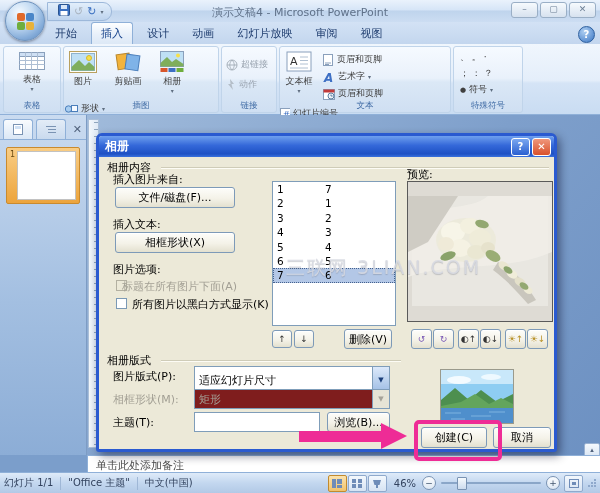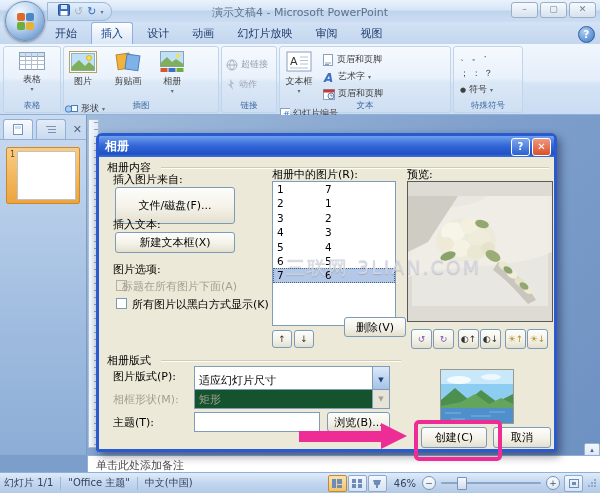--- a/index.html
+++ b/index.html
@@ -87,21 +87,21 @@
   .lrow .li{width:48px}
   .lrow.sel{background:#b3c7e6;outline:1px dotted #44618e;outline-offset:-1px}
   .cbx{position:absolute;width:11px;height:11px;box-sizing:border-box;background:#fff;border:1px solid #7b99b5}
   .cbx.off{background:#ece9d8;border-color:#b3b0a1}
   .dis2{color:#a29f94}
   .combo{position:absolute;display:flex;align-items:center;box-sizing:border-box;padding-left:4px;
     border:1px solid #7f9db9;background:#fff;font-size:11px}
   .combo .arrow{margin-left:auto;width:16px;align-self:stretch;display:flex;align-items:center;justify-content:center;
     background:linear-gradient(180deg,#dce9fb,#bcd2ee 50%,#9cbbe4);border-left:1px solid #7f9db9;
     font-size:7px;color:#1b3f7a}
-  .combo.disabled{background:#14532d;color:#a5a298}
+  .combo.disabled{background:#7f1d1d;color:#a5a298}
   .combo.disabled .arrow{background:#e6e4d6;color:#a5a298}
   #theme-field{position:absolute;box-sizing:border-box;background:#fff;border:1px solid #7f9db9}
   #preview-box{position:absolute;left:308px;top:24px;width:146px;height:141px;box-sizing:border-box;border:1px solid #5a5a5a;background:#dedbd4}
   #album-thumb{position:absolute;left:341px;top:212px;width:72px;height:53px;border:1px solid #9a9a8c}
   
   #annot-box{position:absolute;left:315px;top:263px;width:80px;height:33px;border:4px solid #ee2c96;border-radius:5px;z-index:70}
   #annot-shaft{position:absolute;left:200px;top:274px;width:82px;height:11px;background:#ee2c96;z-index:70}
   #annot-head{position:absolute;left:282px;top:266px;width:0;height:0;z-index:70;
     border-top:13px solid transparent;border-bottom:13px solid transparent;border-left:26px solid #ee2c96}
   #watermark{left:286px;top:255px;z-index:60;font-size:19px;letter-spacing:2px;
@@ -371,32 +371,31 @@
         <span class="dlg-ctl" id="dlg-help">?</span>
         <span class="dlg-ctl" id="dlg-close">✕</span>
       </span>
     </div>
     <div id="dlg-body">
 
       <span class="lbl" style="left:8px;top:3px">相册内容</span>
       <span class="gline" style="left:62px;top:10px;width:388px"></span>
 
       <span class="lbl" style="left:14px;top:15px">插入图片来自:</span>
-      <span class="xbtn" style="left:16px;top:30px;width:120px;height:37px">文件/磁盘(F)...</span>
+      <span class="xbtn" style="left:16px;top:30px;width:120px;height:21px">文件/磁盘(F)...</span>
 
       <span class="lbl" style="left:14px;top:60px">插入文本:</span>
-      <span class="xbtn" style="left:16px;top:75px;width:120px;height:21px">新建文本框(X)</span>
+      <span class="xbtn" style="left:16px;top:75px;width:120px;height:21px">相框形状(X)</span>
 
       <span class="lbl" style="left:14px;top:105px">图片选项:</span>
       <span class="cbx off" style="left:17px;top:123px"></span>
       <span class="lbl dis2" style="left:23px;top:122px">标题在所有图片下面(A)</span>
       <span class="cbx" style="left:17px;top:141px"></span>
       <span class="lbl" style="left:33px;top:140px">所有图片以黑白方式显示(K)</span>
 
-      <span class="lbl" style="left:173px;top:10px">相册中的图片(R):</span>
       <div id="listbox">
         <div class="lrow">
             <span class="li">1</span>
             <span>7</span>
           </div>
         <div class="lrow">
             <span class="li">2</span>
             <span>1</span>
           </div>
         <div class="lrow">
@@ -416,21 +415,21 @@
             <span>5</span>
           </div>
         <div class="lrow sel">
             <span class="li">7</span>
             <span>6</span>
           </div>
       </div>
 
       <span class="xbtn tinybtn" style="left:173px;top:173px;width:20px;height:18px">↑</span>
       <span class="xbtn tinybtn" style="left:195px;top:173px;width:20px;height:18px">↓</span>
-      <span class="xbtn" style="left:245px;top:160px;width:62px;height:20px">删除(V)</span>
+      <span class="xbtn" style="left:245px;top:172px;width:48px;height:20px">删除(V)</span>
 
       <span class="xbtn tinybtn" style="left:312px;top:172px;width:21px;height:20px;color:#7a5ab5">↺</span>
       <span class="xbtn tinybtn" style="left:334px;top:172px;width:21px;height:20px;color:#7a5ab5">↻</span>
       <span class="xbtn tinybtn" style="left:359px;top:172px;width:21px;height:20px">◐↑</span>
       <span class="xbtn tinybtn" style="left:381px;top:172px;width:21px;height:20px">◐↓</span>
       <span class="xbtn tinybtn" style="left:406px;top:172px;width:21px;height:20px;color:#b8922a">☀↑</span>
       <span class="xbtn tinybtn" style="left:428px;top:172px;width:21px;height:20px;color:#b8922a">☀↓</span>
 
       <span class="lbl" style="left:308px;top:10px">预览:</span>
       <div id="preview-box">

